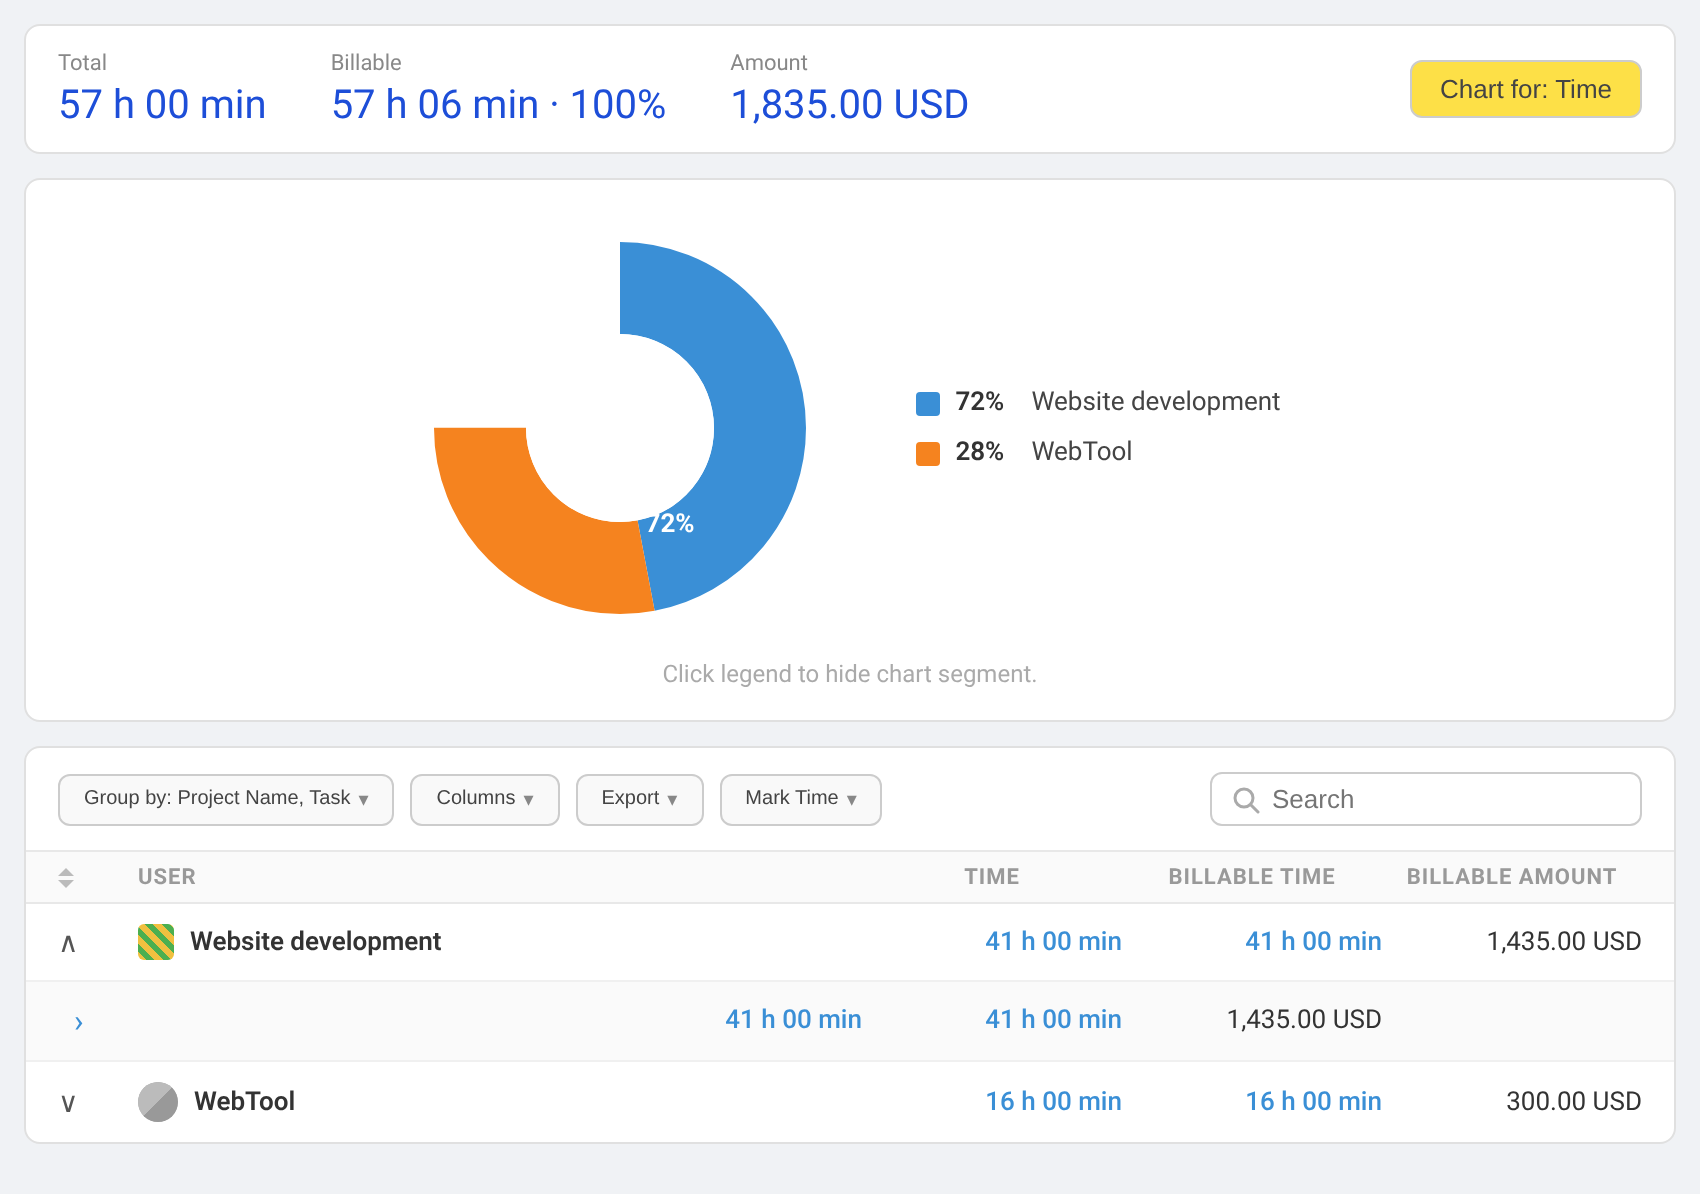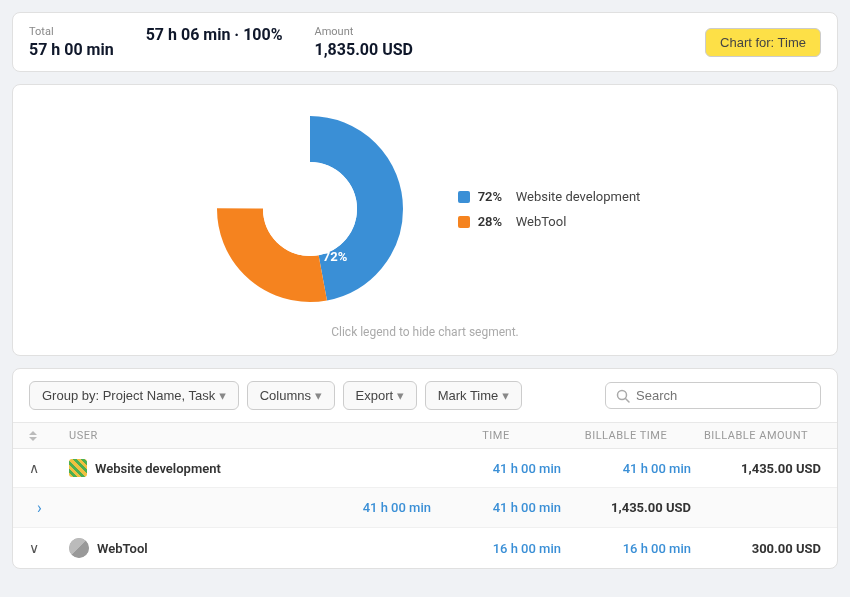--- a/index.html
+++ b/index.html
@@ -21,21 +21,21 @@
       background: #fff;
       border: 1px solid #e0e0e0;
       border-radius: 8px;
       padding: 12px 16px;
       display: flex;
       align-items: flex-start;
       gap: 32px;
     }
     .stat-item { display: flex; flex-direction: column; }
     .stat-label { font-size: 11px; color: #888; margin-bottom: 2px; }
-    .stat-value { font-size: 16px; font-weight: 700; color: #0f172a; }
+    .stat-value { font-size: 20px; font-weight: 400; color: #1d4ed8; }
     .stats-spacer { flex: 1; }
     .chart-for-btn {
       border: 1px solid #ccc;
       border-radius: 6px;
       background: #fde047;
       padding: 6px 14px;
       font-size: 13px;
       color: #444;
       cursor: pointer;
       white-space: nowrap;
@@ -106,21 +106,21 @@
       align-items: center;
       gap: 8px;
       padding: 12px 16px;
       border-bottom: 1px solid #e8e8e8;
     }
     .toolbar-btn {
       border: 1px solid #ccc;
       border-radius: 6px;
       background: #f9f9f9;
       padding: 6px 12px;
-      font-size: 13px;
+      font-size: 10px;
       color: #444;
       cursor: pointer;
       display: flex;
       align-items: center;
       gap: 4px;
     }
     .toolbar-spacer { flex: 1; }
     .search-wrapper {
       display: flex;
       align-items: center;
@@ -145,21 +145,21 @@
     .table-header {
       display: grid;
       grid-template-columns: 40px 1fr 130px 130px 130px;
       padding: 6px 16px;
       background: #fafafa;
       border-bottom: 1px solid #e8e8e8;
       align-items: center;
     }
     .th {
       font-size: 11px;
-      font-weight: 400;
+      font-weight: 700;
       color: #999;
       text-transform: uppercase;
       letter-spacing: 0.5px;
     }
     .th.right { text-align: center; }
 
     
     .table-body {}
     .table-row {
       display: grid;
@@ -183,21 +183,21 @@
       font-weight: 600;
       color: #333;
     }
     .row-name.sub {
       font-weight: 400;
       color: #555;
       padding-left: 24px;
     }
     .row-time { text-align: right; color: #3a8fd6; font-weight: 500; }
     .row-billable-time { text-align: right; color: #3a8fd6; font-weight: 500; }
-    .row-amount { text-align: right; color: #333; font-weight: 700; }
+    .row-amount { text-align: right; color: #333; font-weight: 400; }
 
     .project-icon {
       width: 18px;
       height: 18px;
       border-radius: 3px;
       background: repeating-linear-gradient(
         45deg,
         #f0c040,
         #f0c040 3px,
         #4caf50 3px,
@@ -243,20 +243,21 @@
 <body>
 
 <div class="page-wrapper">
 
   <div class="stats-card">
     <div class="stat-item">
       <span class="stat-label">Total</span>
       <span class="stat-value">57 h 00 min</span>
     </div>
     <div class="stat-item">
+      <span class="stat-label">Billable</span>
       <span class="stat-value">57 h 06 min · 100%</span>
     </div>
     <div class="stat-item">
       <span class="stat-label">Amount</span>
       <span class="stat-value">1,835.00 USD</span>
     </div>
     <div class="stats-spacer"></div>
     <button class="chart-for-btn">Chart for: Time</button>
   </div>
 

